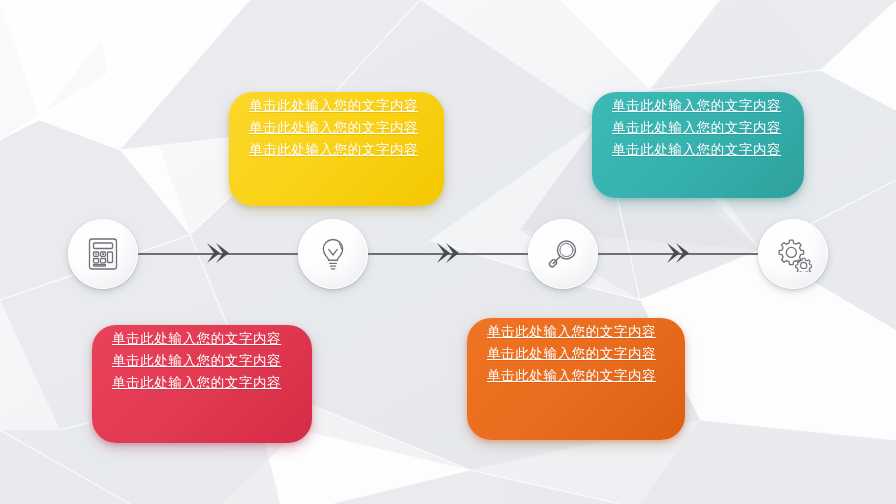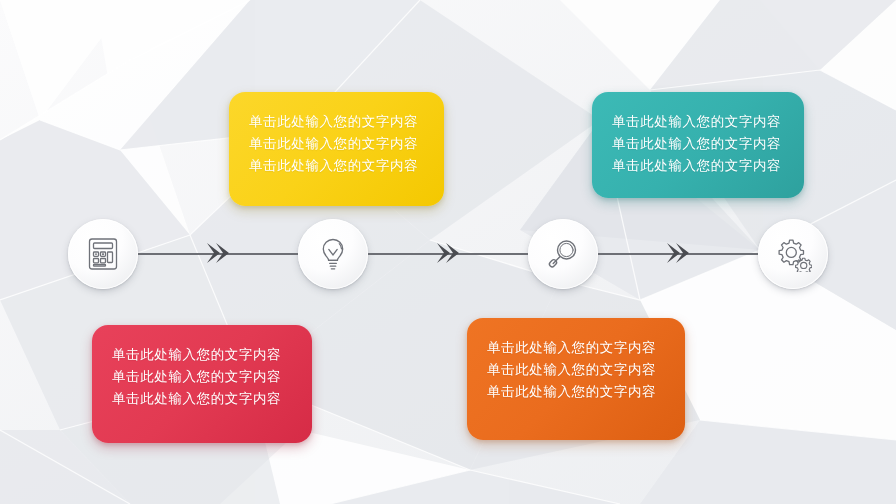--- a/index.html
+++ b/index.html
@@ -45,24 +45,25 @@
       inset 0 0 0 1px rgba(255,255,255,0.9);
     top:219px;
     display:flex; align-items:center; justify-content:center;
     z-index:3;
   }
   .node svg { display:block; }
 
   
   .card {
     position:absolute;
-    border-radius:16px;
-    padding:18px 20px 16px 20px;
+    border-radius:24px;
+    padding:2px 20px 16px 20px;
     color:#ffffff;
     z-index:2;
+    text-decoration:underline;
   }
   .card .line {
     font-size:13.5px;
     line-height:22px;
     letter-spacing:0.6px;
     white-space:nowrap;
     color:#fff;
     text-shadow:0 1px 1px rgba(0,0,0,0.07);
   }
 

